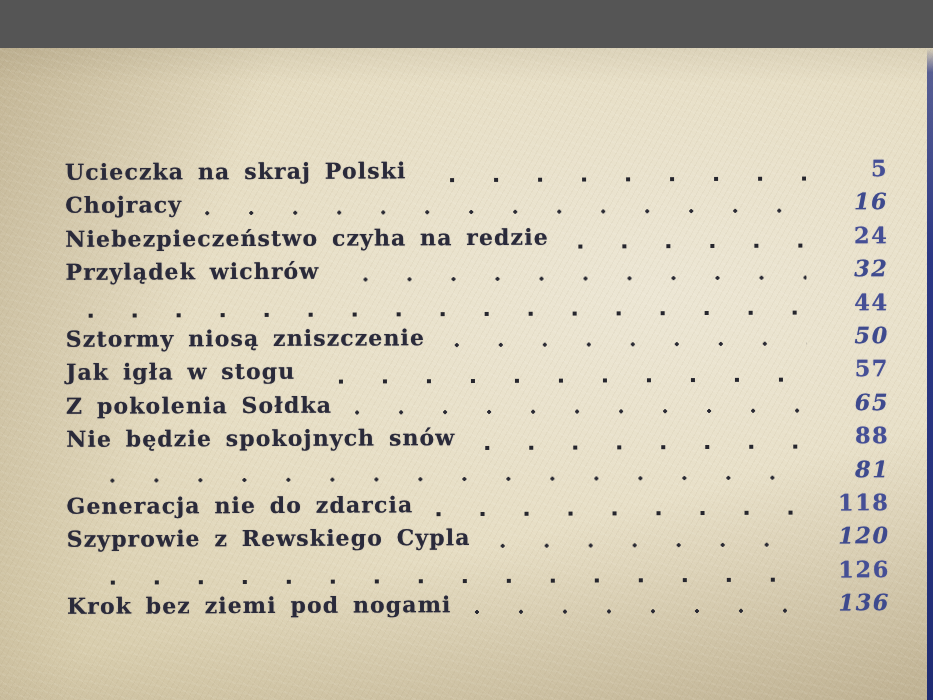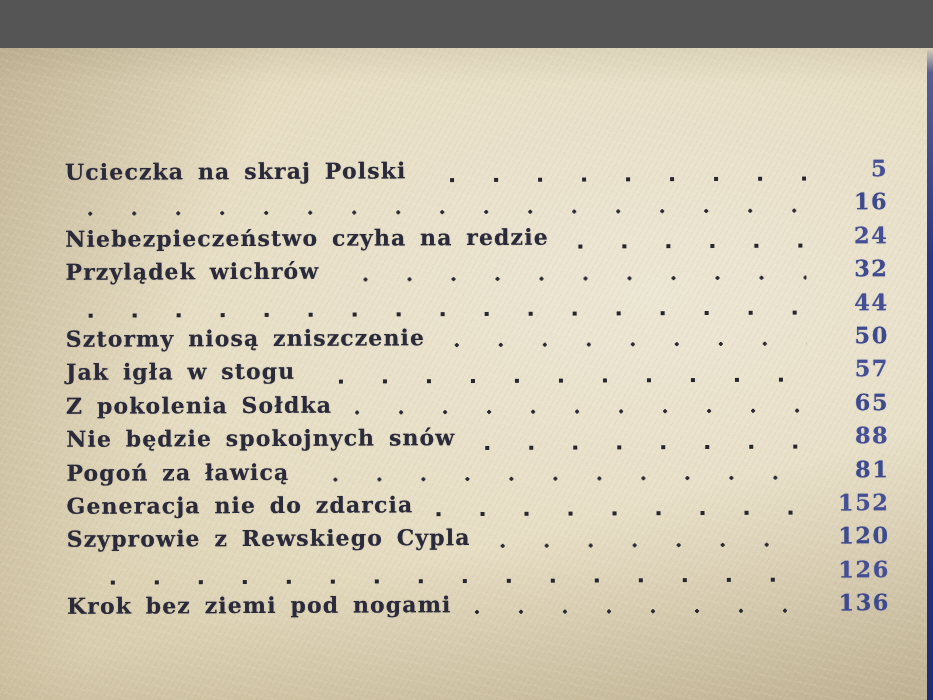--- a/index.html
+++ b/index.html
@@ -62,35 +62,36 @@
   .row:nth-child(3n+1) .leader{background-position-x:22px;}
   .row:nth-child(3n+2) .leader{background-position-x:1px;}
   .row:nth-child(2n)   .leader{background-image:radial-gradient(circle 2.1px at 10px calc(100% - 12px), #2a2a34 96%, rgba(38,38,46,0) 100%);}
   .pagenum{
     min-width:58px;text-align:right;
     font-size:22.5px;font-weight:bold;
     color:#454f96;
     letter-spacing:1.5px;
     text-shadow:0 0 1px rgba(60,70,140,0.55);
   }
-  .row:nth-child(2n) .pagenum{color:#3e4a8e;}
+  .row:nth-child(2n) .pagenum{color:#3e4a8e;font-style:italic;}
 </style>
 </head>
 <body>
 
 <div class="photo">
   <div class="grain"></div>
 
   <div class="toc">
     <div class="row">
       <span class="title">Ucieczka na skraj Polski</span>
       <span class="leader"></span>
       <span class="pagenum">5</span>
     </div>
     <div class="row">
+      <span class="title">Chojracy</span>
       <span class="leader"></span>
       <span class="pagenum">16</span>
     </div>
     <div class="row">
       <span class="title">Niebezpieczeństwo czyha na redzie</span>
       <span class="leader"></span>
       <span class="pagenum">24</span>
     </div>
     <div class="row">
       <span class="title">Przylądek wichrów</span>
@@ -115,28 +116,27 @@
       <span class="title">Z pokolenia Sołdka</span>
       <span class="leader"></span>
       <span class="pagenum">65</span>
     </div>
     <div class="row">
       <span class="title">Nie będzie spokojnych snów</span>
       <span class="leader"></span>
       <span class="pagenum">88</span>
     </div>
     <div class="row">
-      <span class="title">Pogoń za ławicą</span>
       <span class="leader"></span>
       <span class="pagenum">81</span>
     </div>
     <div class="row">
       <span class="title">Generacja nie do zdarcia</span>
       <span class="leader"></span>
-      <span class="pagenum">152</span>
+      <span class="pagenum">118</span>
     </div>
     <div class="row">
       <span class="title">Szyprowie z Rewskiego Cypla</span>
       <span class="leader"></span>
       <span class="pagenum">120</span>
     </div>
     <div class="row">
       <span class="leader"></span>
       <span class="pagenum">126</span>
     </div>

